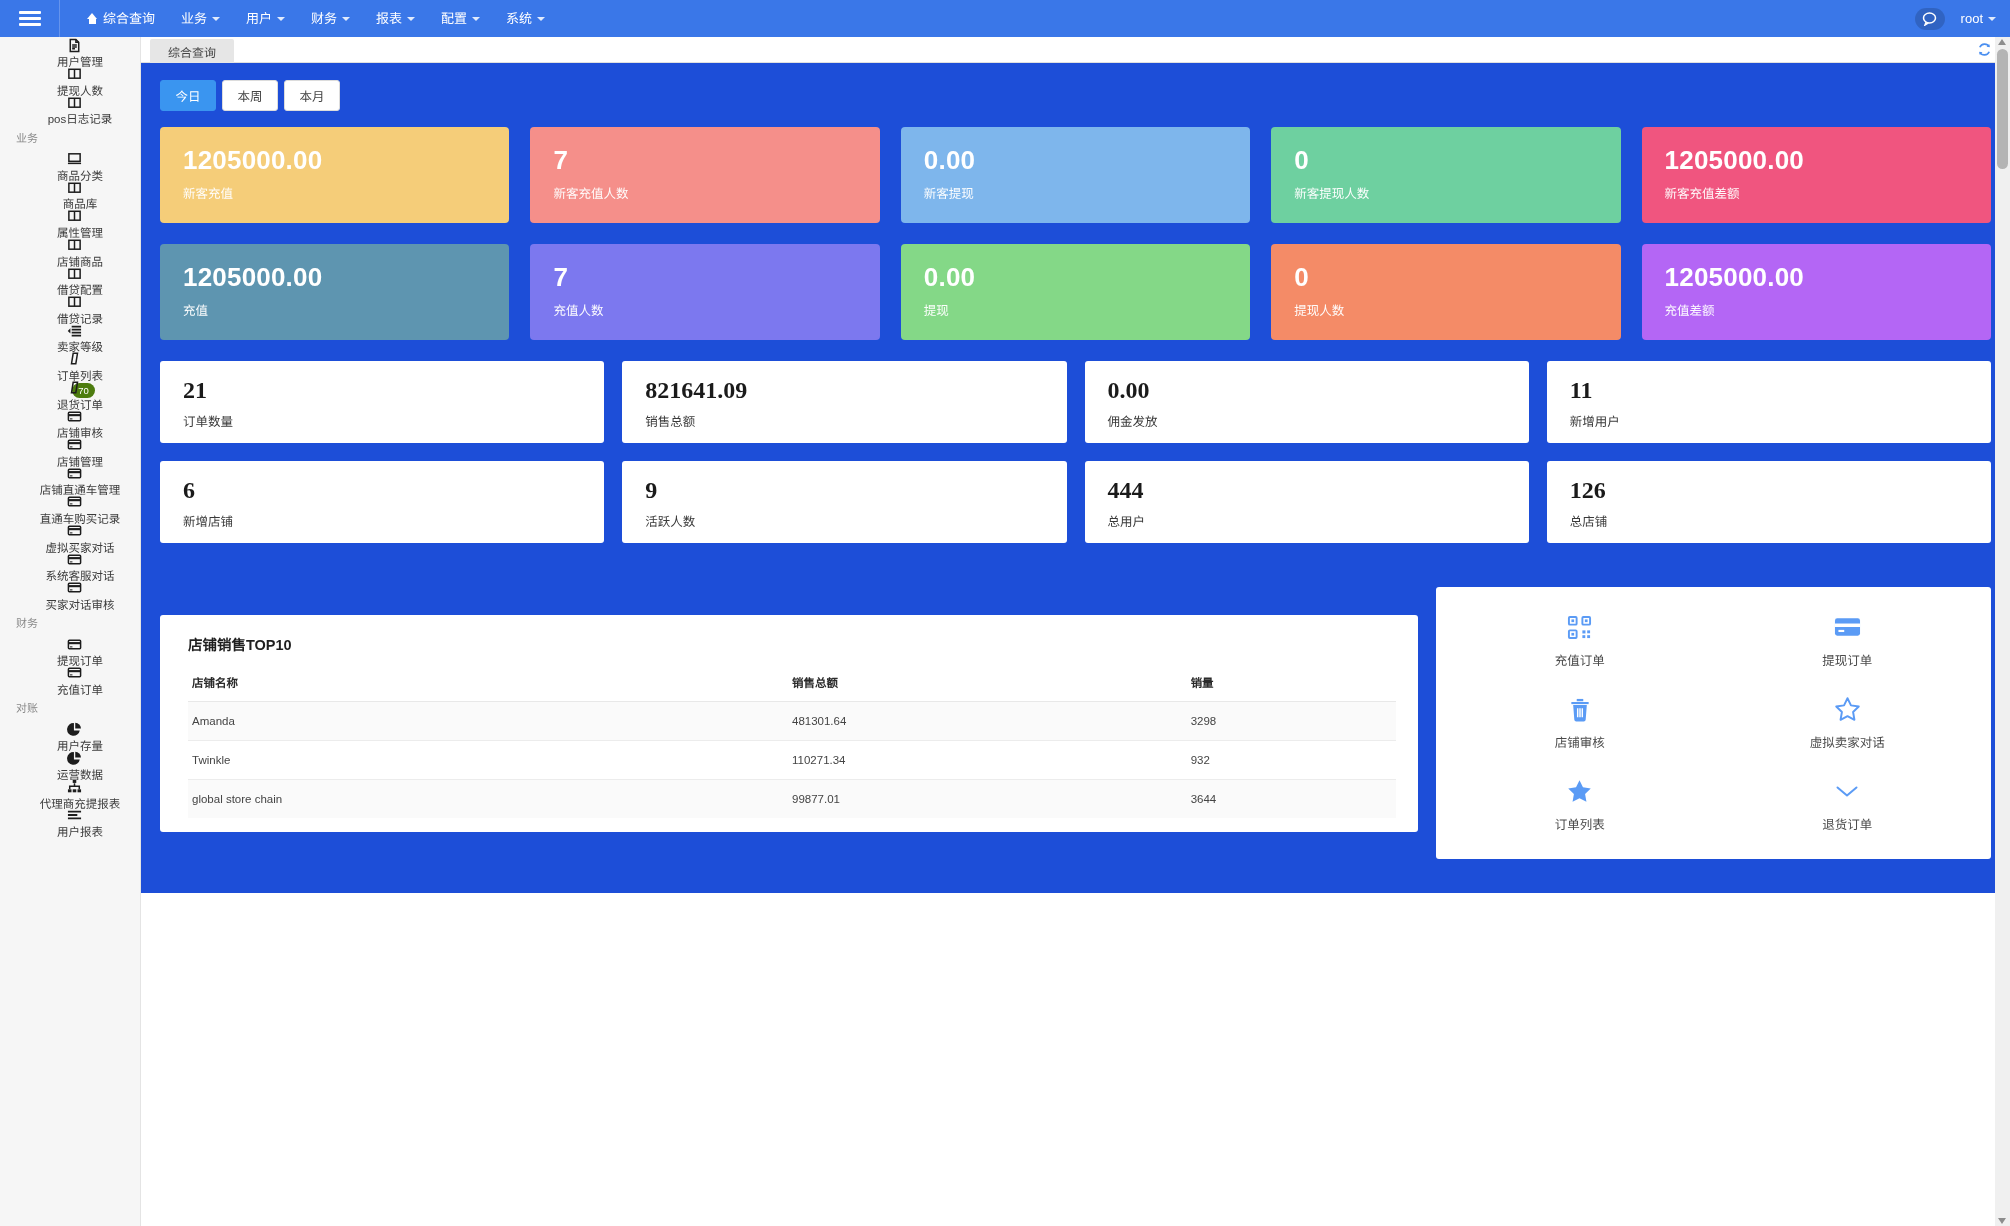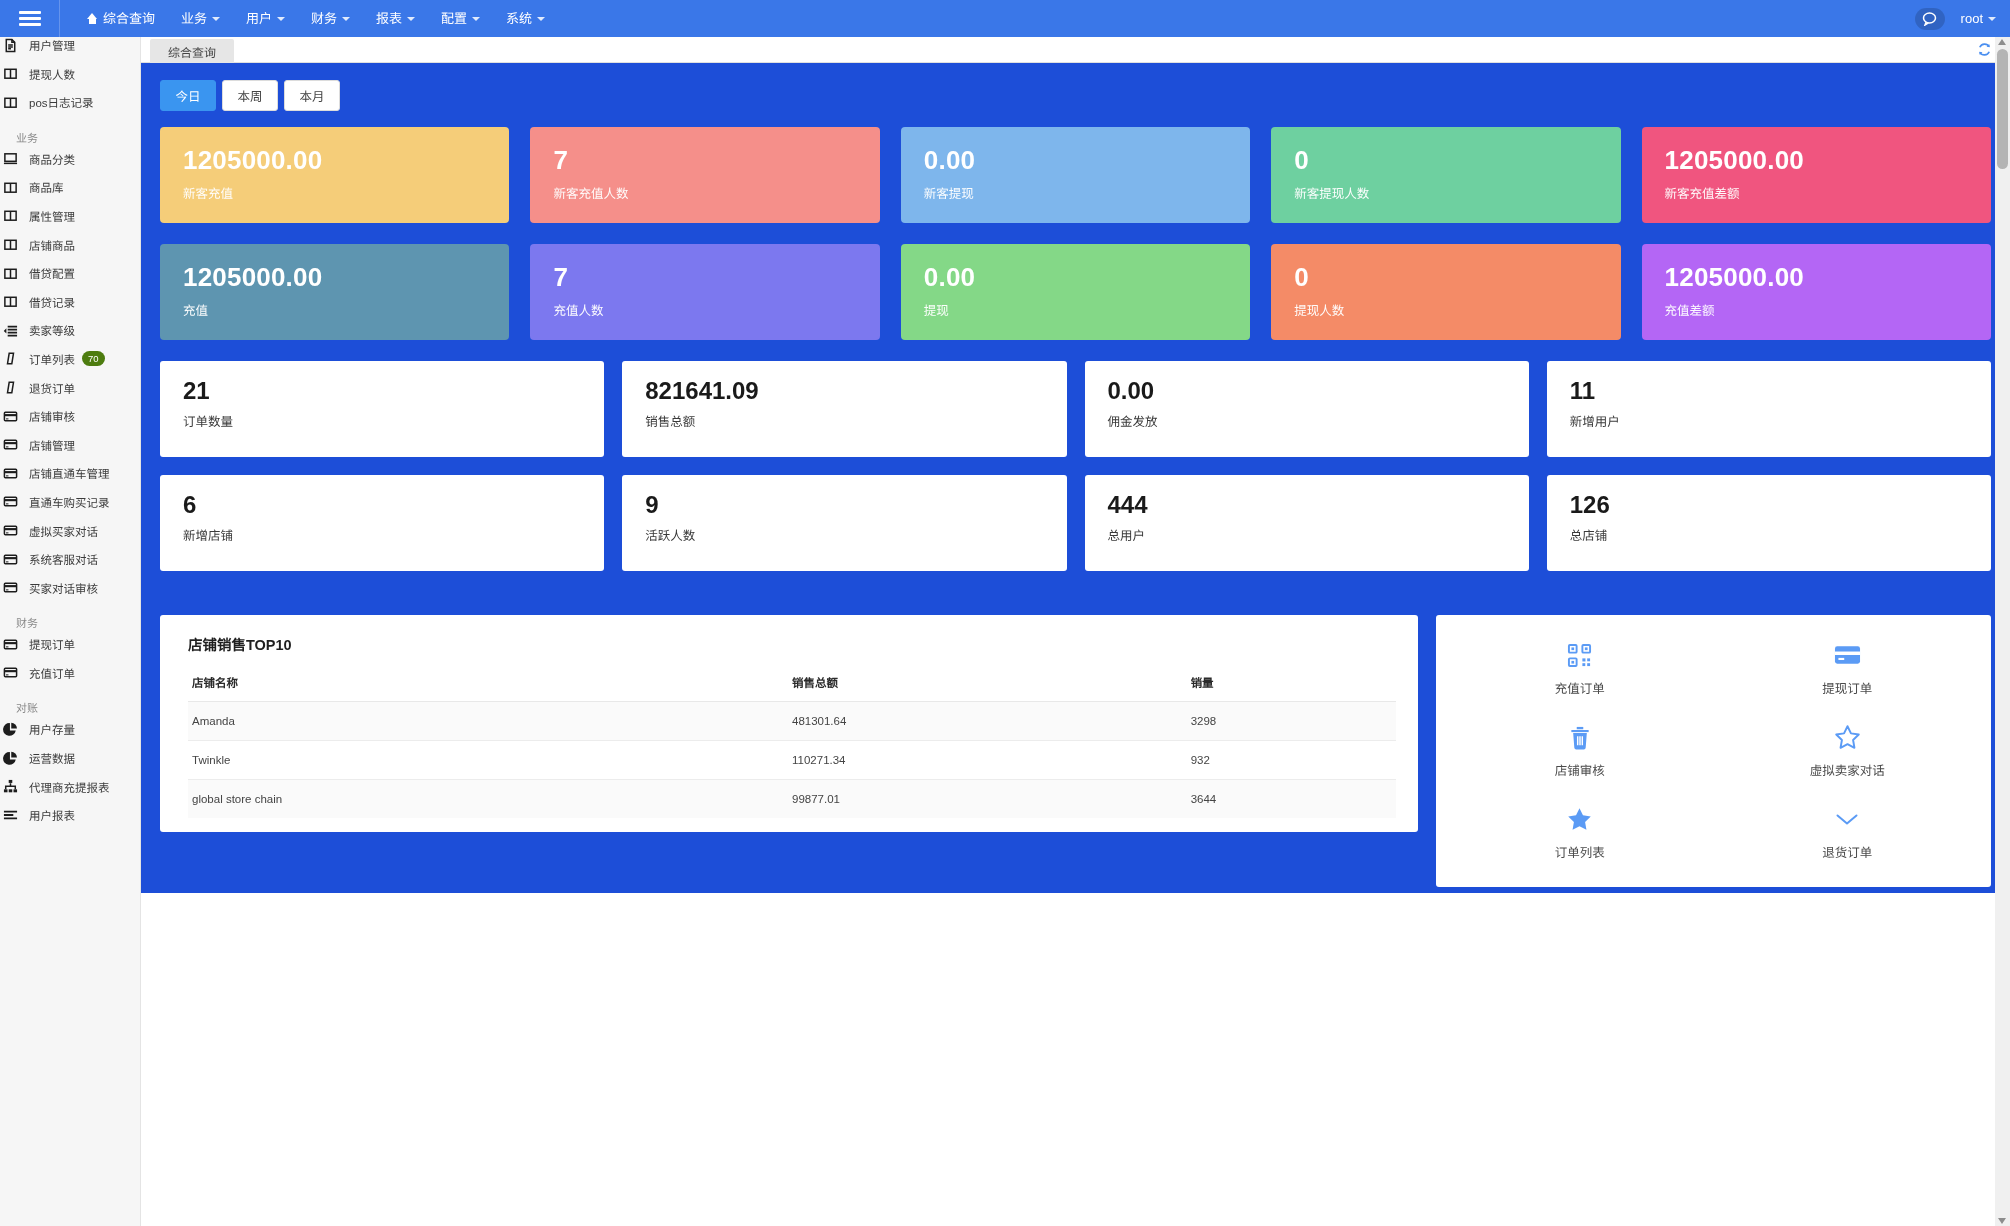--- a/index.html
+++ b/index.html
@@ -77,24 +77,24 @@
     background: #f6f6f6;
     border-right: 1px solid #e4e4e4;
     overflow: hidden;
     z-index: 40;
   }
   .side-group-title {
     font-size: 11px; color: #8a8a8a;
     padding: 6px 0 6px 16px;
   }
   .side-item {
-    display: flex; align-items: flex-start;
-    height: 28.6px; padding-left: 2px;
+    display: flex; align-items: center;
+    height: 28.6px; padding-left: 20px;
     font-size: 11.5px; color: #3b3b3b;
-    cursor: pointer; position: relative;
+    cursor: pointer; position: relative; flex-direction: column;
   }
   .side-ico {
     width: 16px; height: 16px; margin-right: 11px;
     flex: 0 0 16px; display: flex;
     align-items: center; justify-content: center;
   }
   .side-label { white-space: nowrap; }
   .side-badge {
     background: #4d7c0f; color: #fff;
     font-size: 9.5px; line-height: 1;
@@ -171,34 +171,35 @@
     font-size: 12.5px; margin-top: 9px; opacity: .97;
   }
 
   
   .wgrid {
     display: grid; grid-template-columns: repeat(4, 1fr);
     gap: 18px; margin-bottom: 18px;
   }
   .wcard {
     background: #fff; border-radius: 3px;
-    height: 96px; padding: 17px 0 0 23px;
+    height: 82px; padding: 17px 0 0 23px;
     cursor: pointer;
+    font-family: Liberation Serif, serif;
   }
   .wcard .wval {
     font-size: 24px; font-weight: bold; color: #1a1a1a;
     line-height: 1.05;
   }
   .wcard .wlab {
     font-size: 12.5px; color: #3a3a3a; margin-top: 8px;
   }
 
   
   #bottom-row {
-    display: flex; gap: 18px; align-items: flex-start; margin-top: 44px;
+    display: flex; gap: 18px; align-items: center; margin-top: 44px;
   }
   #top10-panel {
     flex: 0 0 1258px; background: #fff;
     border-radius: 3px; padding: 18px 22px 14px 28px;
   }
   #top10-title {
     font-size: 14.5px; font-weight: bold; color: #1f1f1f;
     margin-bottom: 20px;
   }
   table { width: 100%; border-collapse: collapse; }

